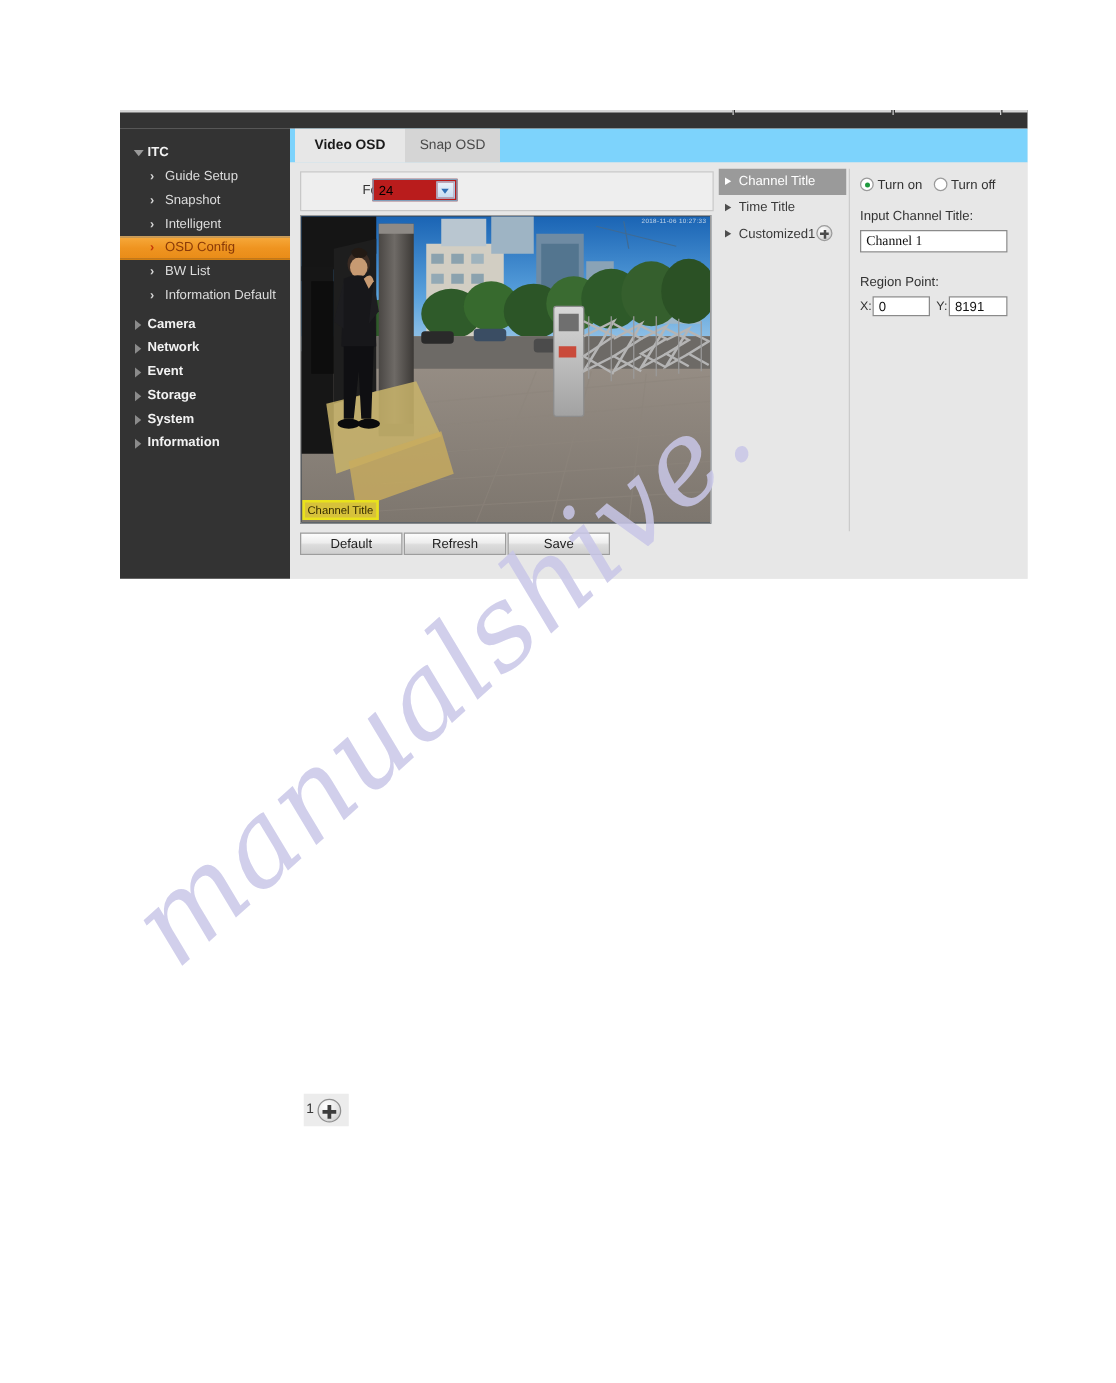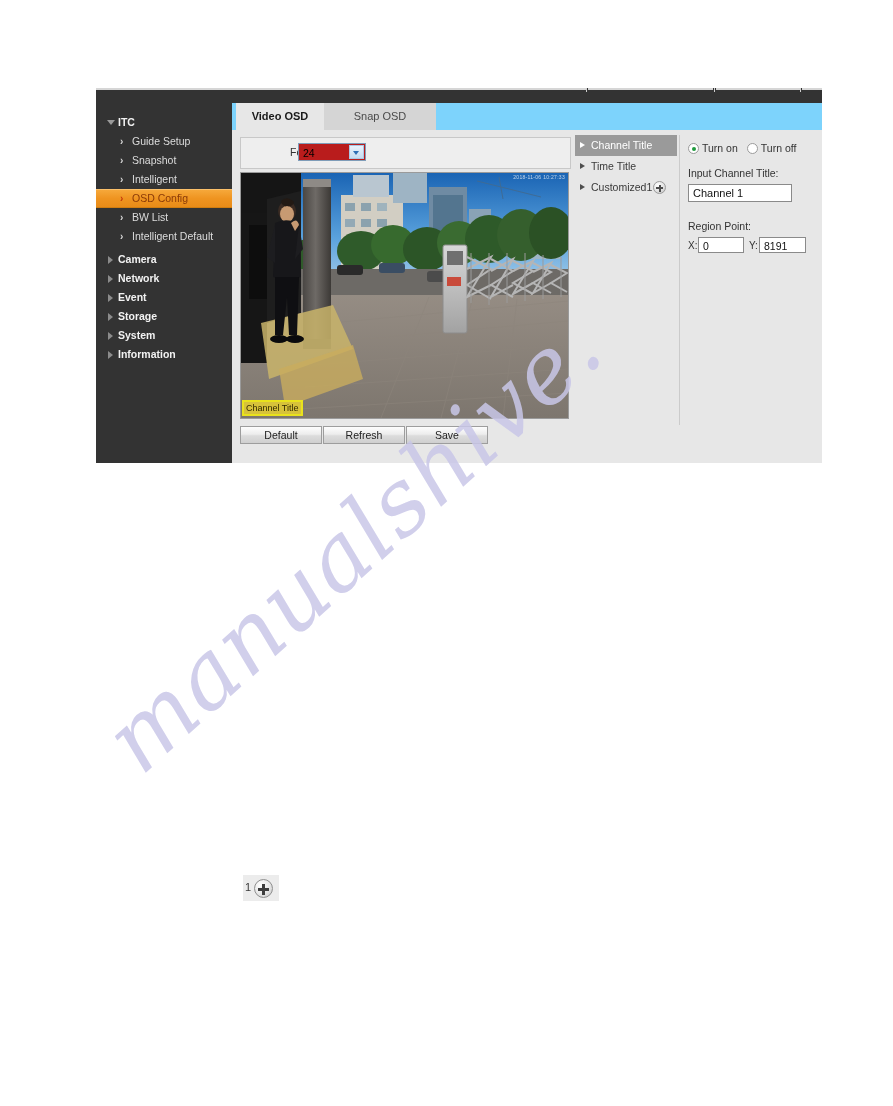--- a/index.html
+++ b/index.html
@@ -414,23 +414,24 @@
     background: #ffffff;
     border: 1px solid #8a8a8a;
     font-size: 10.5px;
     color: #111;
     box-sizing: border-box;
     line-height: 16px;
     padding-left: 4px;
   }
   #channel-title-input {
     left: 1px; top: 49px;
-    width: 104px; height: 18px;
+    width: 118px; height: 18px;
     line-height: 16px;
     font-size: 11px;
+    font-family: Liberation Serif, serif;
   }
   .xylabel {
     position: absolute;
     top: 105px;
     font-size: 10px;
     color: #333;
   }
   #x-label { left: 1px; }
   #y-label { left: 62px; }
   #x-input { left: 11px; top: 102px; width: 46px; height: 16px; }
@@ -517,21 +518,21 @@
         <span>OSD Config</span>
       </div>
 
       <div class="nav-item nav-sub">
         <span class="chev">›</span>
         <span>BW List</span>
       </div>
 
       <div class="nav-item nav-sub">
         <span class="chev">›</span>
-        <span>Intelligent Default</span>
+        <span>Information Default</span>
       </div>
 
       <div class="nav-item nav-root" style="margin-top:4px;">
         <span class="tri-right"></span>
         <span>Camera</span>
       </div>
 
       <div class="nav-item nav-root">
         <span class="tri-right"></span>
         <span>Network</span>
@@ -558,21 +559,21 @@
       </div>
 
     </div>
 
     <div class="content">
 
       <div class="tabbar">
         <div class="tab active" style="left:4px; width:88px;">
           <span>Video OSD</span>
         </div>
-        <div class="tab inactive" style="left:92px; width:112px;">
+        <div class="tab inactive" style="left:92px; width:76px;">
           <span>Snap OSD</span>
         </div>
       </div>
 
       <div class="panel">
 
         <div class="fontrow">
           <span class="fontlabel">Font Size</span>
           <div class="select">
             <span class="selval">24</span>

